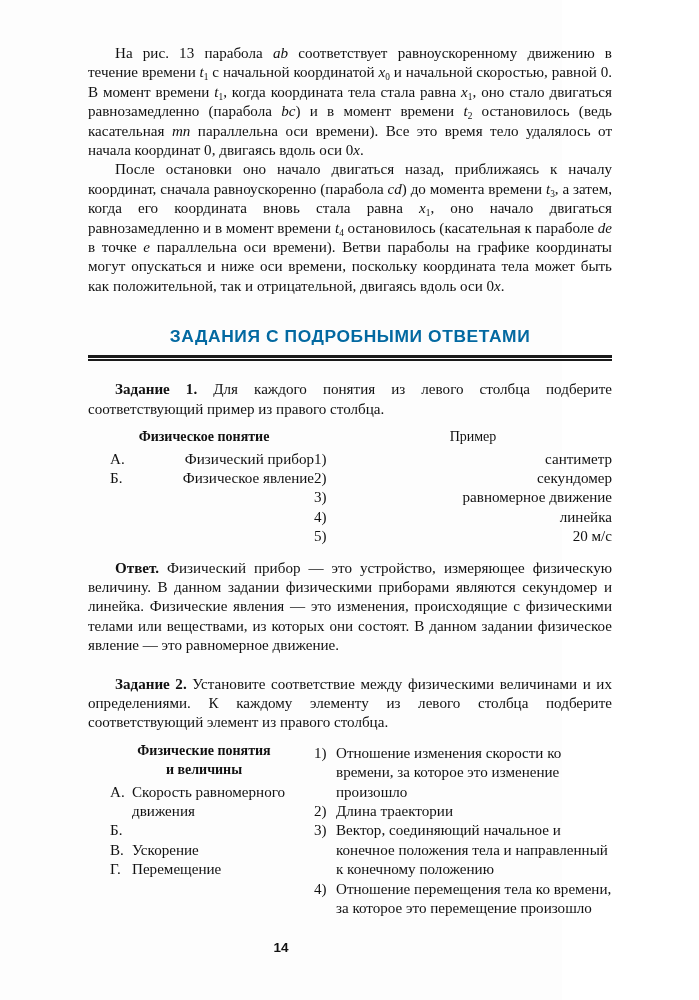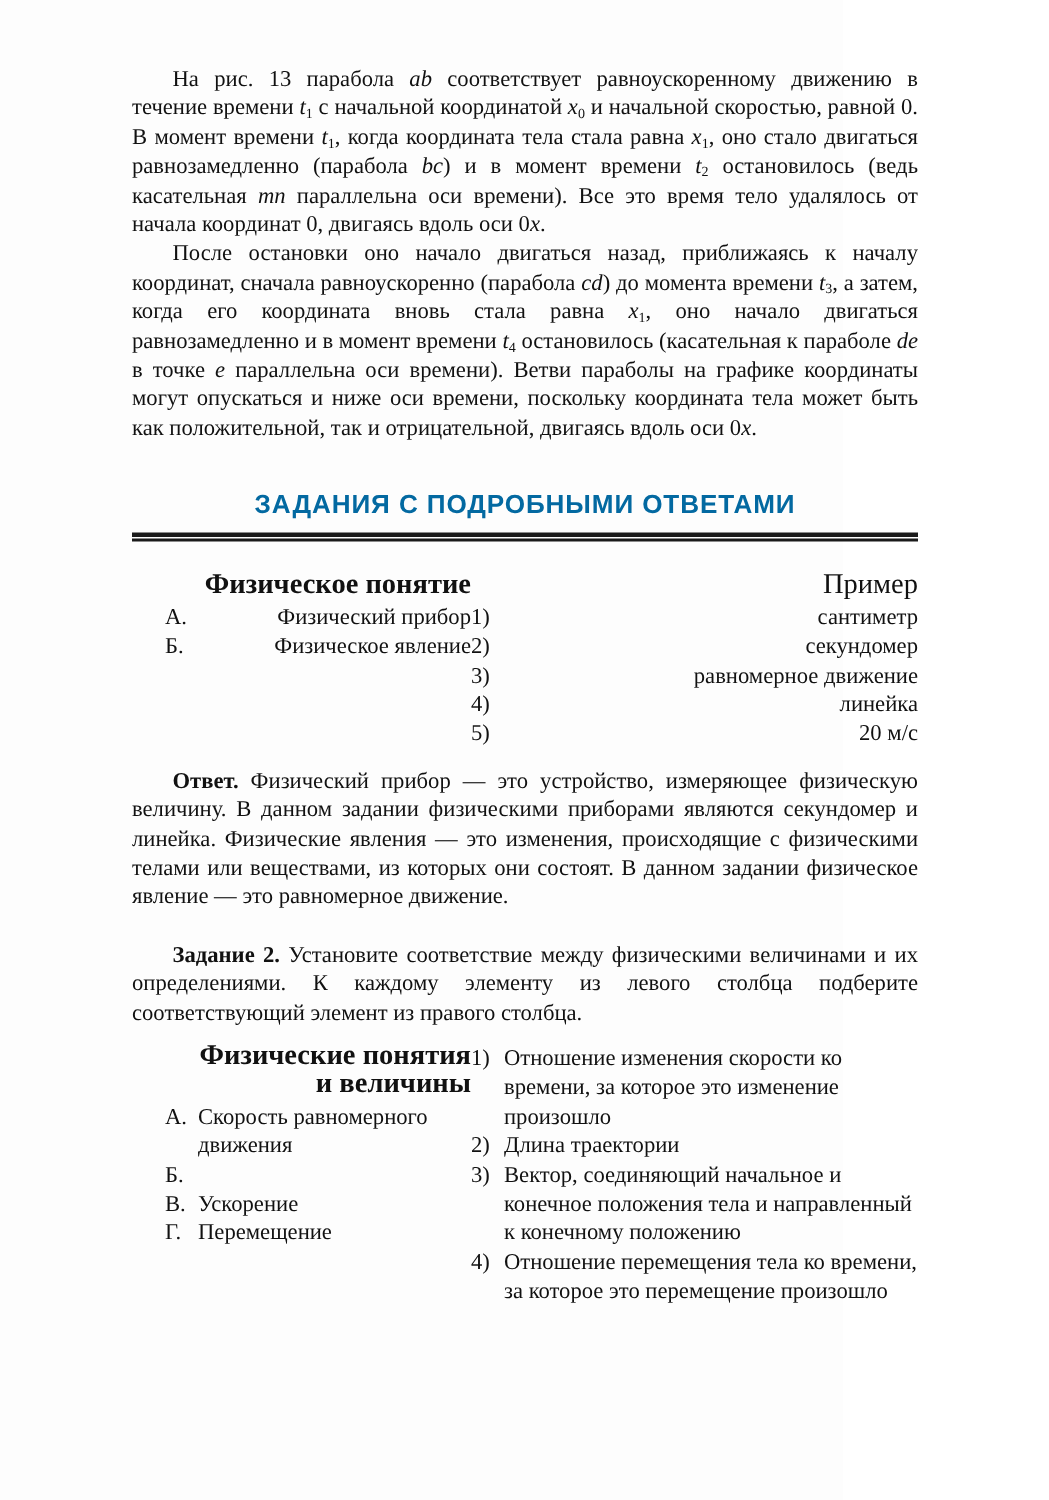--- a/index.html
+++ b/index.html
@@ -76,23 +76,23 @@
 
   .cols {
     display: flex;
     width: 100%;
     margin-top: 8px;
   }
   .col-left  { width: 226px; flex: 0 0 226px; }
   .col-right { flex: 1 1 auto; }
 
   .col-title {
-    font-size: 19px;
+    font-size: 14px;
     line-height: 19.4px;
-    text-align: right;
+    text-align: center;
   }
   .col-title.bold { font-weight: bold; }
   .col-title.left-pad { padding-left: 6px; }
   .col-title.right-pad { padding-left: 20px; }
 
   .match-list {
     list-style: none;
     margin: 3px 0 0 0;
     padding: 0;
     font-size: 15.1px;
@@ -147,20 +147,21 @@
 
     <p class="para indent"><span>На рис. 13 парабола </span><i class="it">ab</i><span> соответствует равноускоренному движению в течение времени </span><i class="it">t</i><sub>1</sub><span> с начальной координатой </span><i class="it">x</i><sub>0</sub><span> и начальной скоростью, равной 0. В момент времени </span><i class="it">t</i><sub>1</sub><span>, когда координата тела стала равна </span><i class="it">x</i><sub>1</sub><span>, оно стало двигаться равнозамедленно (парабола </span><i class="it">bc</i><span>) и в момент времени </span><i class="it">t</i><sub>2</sub><span> остановилось (ведь касательная </span><i class="it">mn</i><span> параллельна оси времени). Все это время тело удалялось от начала координат 0, двигаясь вдоль оси 0</span><i class="it">x</i><span>.</span></p>
     <p class="para indent"><span>После остановки оно начало двигаться назад, приближаясь к началу координат, сначала равноускоренно (парабола </span><i class="it">cd</i><span>) до момента времени </span><i class="it">t</i><sub>3</sub><span>, а затем, когда его координата вновь стала равна </span><i class="it">x</i><sub>1</sub><span>, оно начало двигаться равнозамедленно и в момент времени </span><i class="it">t</i><sub>4</sub><span> остановилось (касательная к параболе </span><i class="it">de</i><span> в точке </span><i class="it">e</i><span> параллельна оси времени). Ветви параболы на графике координаты могут опускаться и ниже оси времени, поскольку координата тела может быть как положительной, так и отрицательной, двигаясь вдоль оси 0</span><i class="it">x</i><span>.</span></p>
 
     <div class="section-head-wrap">
       <div class="section-head">ЗАДАНИЯ С ПОДРОБНЫМИ ОТВЕТАМИ</div>
       <div class="rule-double"></div>
     </div>
 
     <div class="task-block">
+      <p class="para indent"><span class="b">Задание 1.</span><span> Для каждого понятия из левого столбца подберите соответствующий пример из правого столбца.</span></p>
 
       <div class="cols">
         <div class="col-left">
           <div class="col-title bold left-pad">Физическое понятие</div>
           <ul class="match-list t1-left">
               <li>
                 <span class="mk">А.</span>
                 <span class="mt">Физический прибор</span>
               </li>
               <li>
@@ -242,13 +243,14 @@
                 <span class="mk">4)</span>
                 <span class="mt">Отношение перемещения тела ко времени, за которое это перемещение произошло</span>
               </li>
             </ul>
         </div>
       </div>
     </div>
 
   </div>
 
+  <div class="folio">14</div>
 </div>
 
 </body></html>

